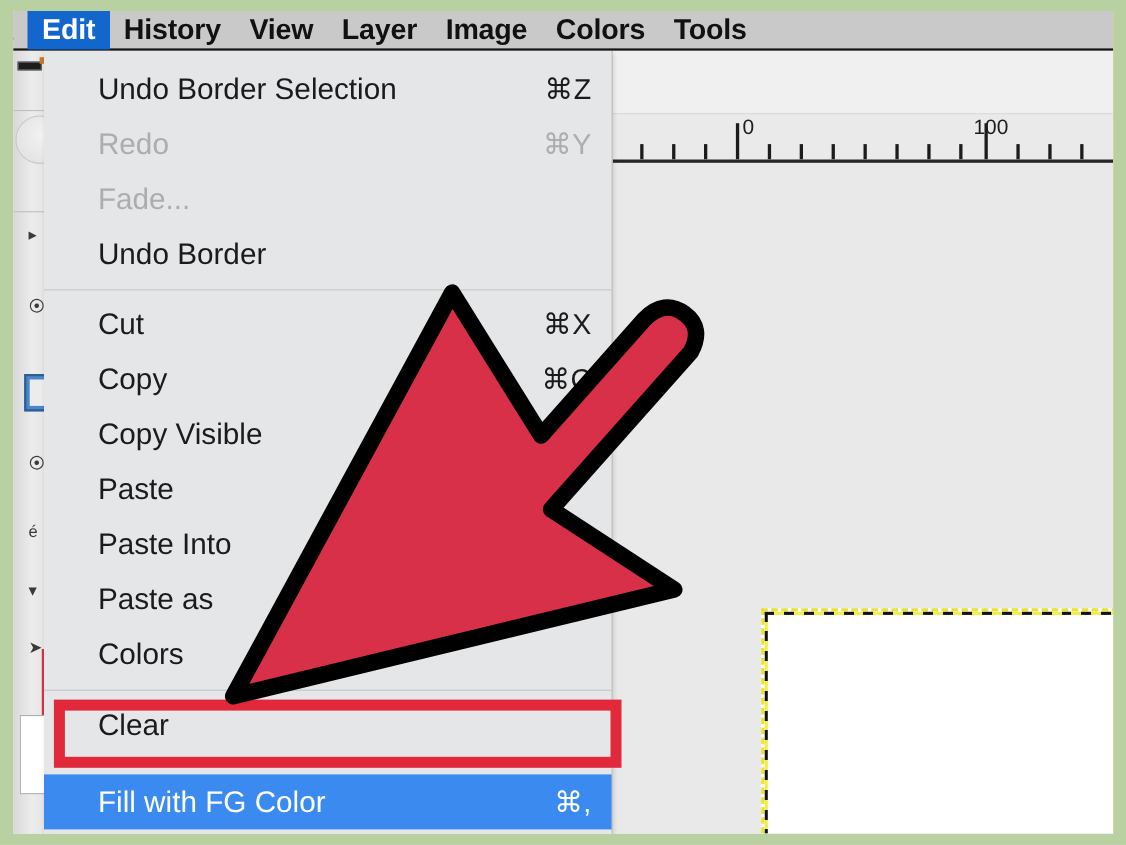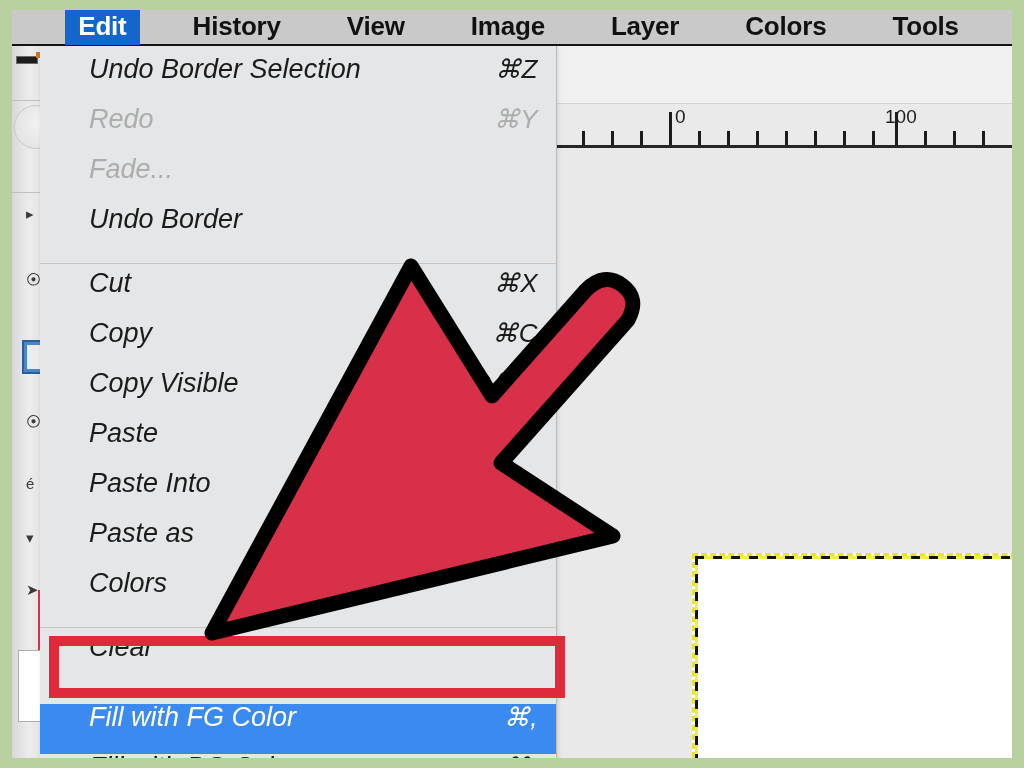--- a/index.html
+++ b/index.html
@@ -91,21 +91,20 @@
   
   #menubar {
     position: absolute;
     left: 0; top: 0;
     width: 1000px; height: 36px;
     background: #c9c9c9;
     border-bottom: 2px solid #141414;
     display: flex;
     align-items: center;
     z-index: 40;
-    gap: 40px;
   }
   .menu-title {
     font-size: 26px;
     font-weight: bold;
     color: #111;
     padding: 2px 13px 4px 13px;
     line-height: 30px;
     white-space: nowrap;
     letter-spacing: -0.2px;
   }
@@ -198,26 +197,25 @@
     border-right: 1px solid #b9b9b9;
     border-bottom: 1px solid #b9b9b9;
     z-index: 30;
     padding-top: 10px;
     box-shadow: 1px 2px 4px rgba(0,0,0,0.12);
   }
   .mi {
     position: relative;
     height: 50px;
     display: flex;
-    align-items: flex-start;
+    align-items: center;
     padding: 0 14px 0 49px;
     font-size: 27px;
     color: #1b1b1b;
     white-space: nowrap;
-    font-style: italic;
   }
   .mi.disabled { color: #adadad; }
   .mi .label { flex: 1 1 auto; line-height: 1; }
   .mi .accel {
     flex: 0 0 auto;
     font-size: 26px;
     line-height: 1;
     letter-spacing: 0.5px;
     padding-right: 4px;
   }
@@ -310,22 +308,22 @@
         <div class="arc" id="arc1"></div>
         <div class="arc" id="arc2"></div>
       </div>
     </div>
 
     <div id="menubar">
       <div class="menu-title clipped-left">e</div>
       <div class="menu-title active">Edit</div>
       <div class="menu-title">History</div>
       <div class="menu-title">View</div>
+      <div class="menu-title">Layer</div>
       <div class="menu-title">Image</div>
-      <div class="menu-title">Layer</div>
       <div class="menu-title">Colors</div>
       <div class="menu-title">Tools</div>
     </div>
 
     <div id="dropdown">
 
       <div class="mi">
         <span class="label">Undo Border Selection</span>
         <span class="accel">⌘Z</span>
       </div>

